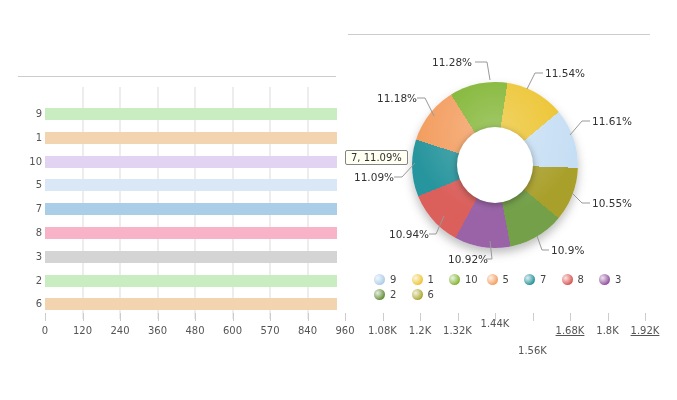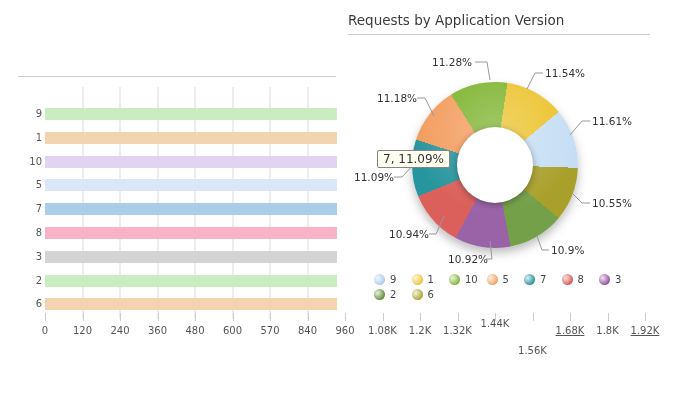--- a/index.html
+++ b/index.html
@@ -13,21 +13,21 @@
   .tick-label{position:absolute;width:44px;text-align:center;font-size:10px;color:#555;}
   .ylabel{position:absolute;width:34px;text-align:right;font-size:10px;color:#555;line-height:12px;}
   .bar{position:absolute;height:12px;}
   .panel-bg{position:absolute;background:#fff;}
   .donut{position:absolute;border-radius:50%;box-shadow:0 5px 10px rgba(110,110,110,.45);}
   .donut::after{content:"";position:absolute;inset:0;border-radius:50%;
         background:radial-gradient(circle at 50% 30%,rgba(255,255,255,.28),rgba(255,255,255,0) 58%);}
   .hole{position:absolute;border-radius:50%;background:#fff;box-shadow:0 2px 7px rgba(0,0,0,.35);}
   .pie-label{position:absolute;width:40px;font-size:10.5px;color:#333;white-space:nowrap;}
   .tooltip{position:absolute;border:1px solid #848484;background:#fffff2;border-radius:2px;
-        padding:1px 5px;font-size:12px;color:#333;white-space:nowrap;margin-left:32px;}
+        padding:1px 5px;font-size:10px;color:#333;white-space:nowrap;}
   .legend-marker{position:absolute;width:11px;height:11px;border-radius:50%;}
   .legend-label{position:absolute;font-size:10px;color:#444;line-height:11px;}
   svg.overlay{position:absolute;left:0;top:0;pointer-events:none;}
 </style>
 </head>
 <body>
 
 <div class="stage">
 
   <div class="rule" style="left:18px;top:76px;width:318px;"></div>
@@ -57,23 +57,20 @@
       <div class="ylabel" style="left: 8px; top: 250.8px;">3</div>
       <div class="bar" style="left: 45px; top: 250.8px; width: 292px; background: rgb(212, 212, 212);"></div>
       <div class="ylabel" style="left: 8px; top: 274.6px;">2</div>
       <div class="bar" style="left: 45px; top: 274.6px; width: 292px; background: rgb(201, 237, 192);"></div>
       <div class="ylabel" style="left: 8px; top: 298.4px;">6</div>
       <div class="bar" style="left: 45px; top: 298.4px; width: 292px; background: rgb(242, 213, 176);"></div>
     </div>
 
   <div class="panel-bg" style="left:338px;top:0;width:339px;height:310px;"></div>
 
-  <div class="chart-title" style="left:348px;top:12px;">
-    <span>Requests by Application Version</span>
-  </div>
   <div class="rule" style="left:348px;top:34px;width:302px;"></div>
 
   <div id="donut" class="donut" style="left: 412px; top: 82px; width: 166px; height: 166px; background: conic-gradient(from -32deg, rgb(125, 179, 45) 0%, rgb(125, 179, 45) 11.28%, rgb(236, 195, 45) 11.28%, rgb(236, 195, 45) 22.82%, rgb(198, 222, 244) 22.82%, rgb(198, 222, 244) 34.43%, rgb(169, 160, 43) 34.43%, rgb(169, 160, 43) 44.98%, rgb(115, 160, 72) 44.98%, rgb(115, 160, 72) 55.88%, rgb(154, 99, 168) 55.88%, rgb(154, 99, 168) 66.8%, rgb(219, 95, 91) 66.8%, rgb(219, 95, 91) 77.74%, rgb(39, 149, 157) 77.74%, rgb(39, 149, 157) 88.83%, rgb(243, 156, 93) 88.83%, rgb(243, 156, 93) 100.01%);"></div>
   <div class="hole" style="left:457px;top:127px;width:76px;height:76px;"></div>
 
   <svg class="overlay" width="677" height="400">
     <g fill="none" stroke="#999" stroke-width="1">
       <polyline points="475,62 487,62 490,80"></polyline>
       <polyline points="543,73 535,73 527,89"></polyline>
       <polyline points="590,121 582,121 570,135"></polyline>

